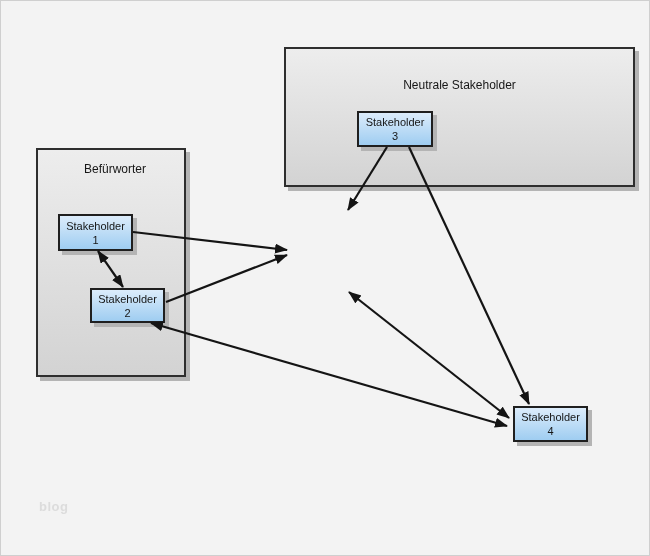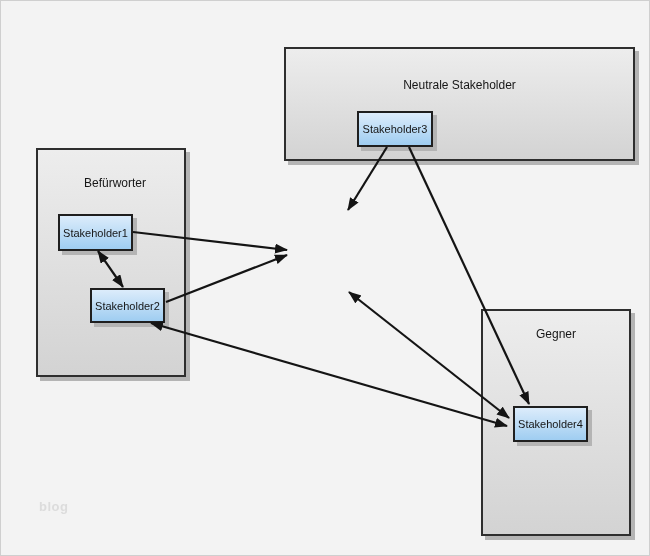--- a/index.html
+++ b/index.html
@@ -17,33 +17,33 @@
     border:2px solid var(--c-group_border,#2e2e2e);
     background:linear-gradient(180deg,var(--c-group_fill_top,#ededed),var(--c-group_fill_bottom,#d3d3d3));
     box-shadow:4px 4px 0 var(--c-shadow,#b4b4b4);
     z-index:10;
   }
   .group-title{
     position:absolute;left:0;right:0;text-align:center;
     font-size:12px;line-height:14px;
   }
   #group-befuerworter{left:35px;top:147px;width:150px;height:229px;}
-  #group-befuerworter .group-title{top:26px;padding-left:8px;}
-  #group-neutrale{left:283px;top:46px;width:351px;height:114px;}
+  #group-befuerworter .group-title{top:12px;padding-left:8px;}
+  #group-neutrale{left:283px;top:46px;width:351px;height:140px;}
   #group-neutrale .group-title{top:29px;}
   #group-gegner{left:480px;top:308px;width:150px;height:227px;}
   #group-gegner .group-title{top:16px;}
   
   .node{
     position:absolute;box-sizing:border-box;
     border:2px solid var(--c-node_border,#1f1f1f);
     background:linear-gradient(180deg,var(--c-node_fill_top,#dcecfb),var(--c-node_fill_bottom,#9fcdf1));
     box-shadow:4px 4px 0 var(--c-shadow,#b4b4b4);
     z-index:20;
-    display:flex;flex-direction:row;align-items:center;justify-content:center;
+    display:flex;flex-direction:column;align-items:center;justify-content:center;
     font-size:11px;line-height:14px;text-align:center;
   }
   #node-stakeholder1{left:57px;top:213px;width:75px;height:37px;}
   #node-stakeholder2{left:89px;top:287px;width:75px;height:35px;}
   #node-stakeholder3{left:356px;top:110px;width:76px;height:36px;}
   #node-stakeholder4{left:512px;top:405px;width:75px;height:36px;}
   
   #node-projekt{
     position:absolute;left:290px;top:215px;width:99px;height:72px;
     box-sizing:border-box;border-radius:50%;
@@ -75,23 +75,20 @@
 <div id="stage" style="--c-background: #f3f3f3; --c-frame: #cfcfcf; --c-group_border: #2e2e2e; --c-group_fill_top: #ededed; --c-group_fill_bottom: #d3d3d3; --c-node_border: #1f1f1f; --c-node_fill_top: #dcecfb; --c-node_fill_bottom: #9fcdf1; --c-projekt_fill_top: #fcfcd2; --c-projekt_fill_bottom: #f5f51f; --c-arrow: #141414; --c-shadow: #b4b4b4; --c-watermark_color: #dcdcdc;">
 
   <div class="group" id="group-befuerworter">
     <div class="group-title">Befürworter</div>
   </div>
 
   <div class="group" id="group-neutrale">
     <div class="group-title">Neutrale Stakeholder</div>
   </div>
 
-  <div class="group" id="group-gegner">
-    <div class="group-title">Gegner</div>
-  </div>
 
   <div class="node" id="node-stakeholder1">
     <span>Stakeholder</span>
     <span>1</span>
   </div>
   <div class="node" id="node-stakeholder2">
     <span>Stakeholder</span>
     <span>2</span>
   </div>
   <div class="node" id="node-stakeholder3">

